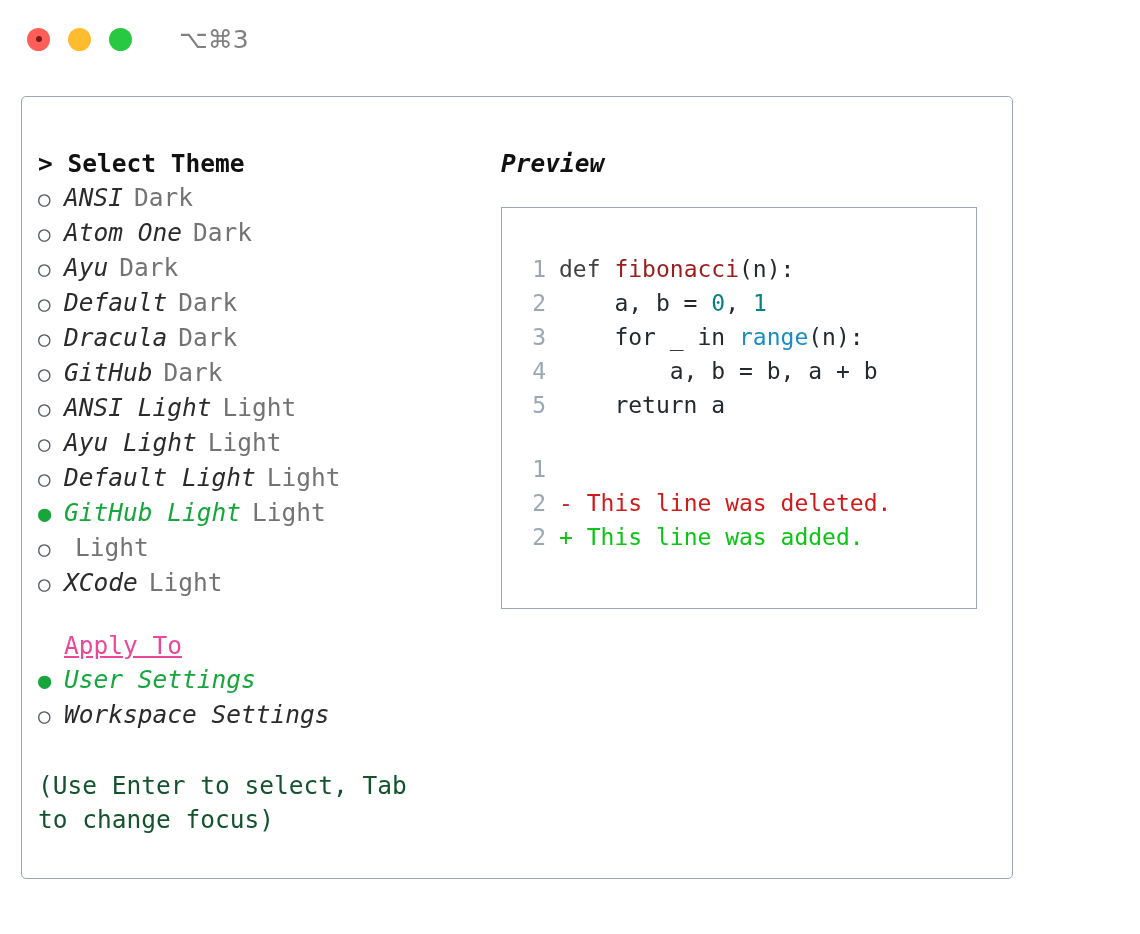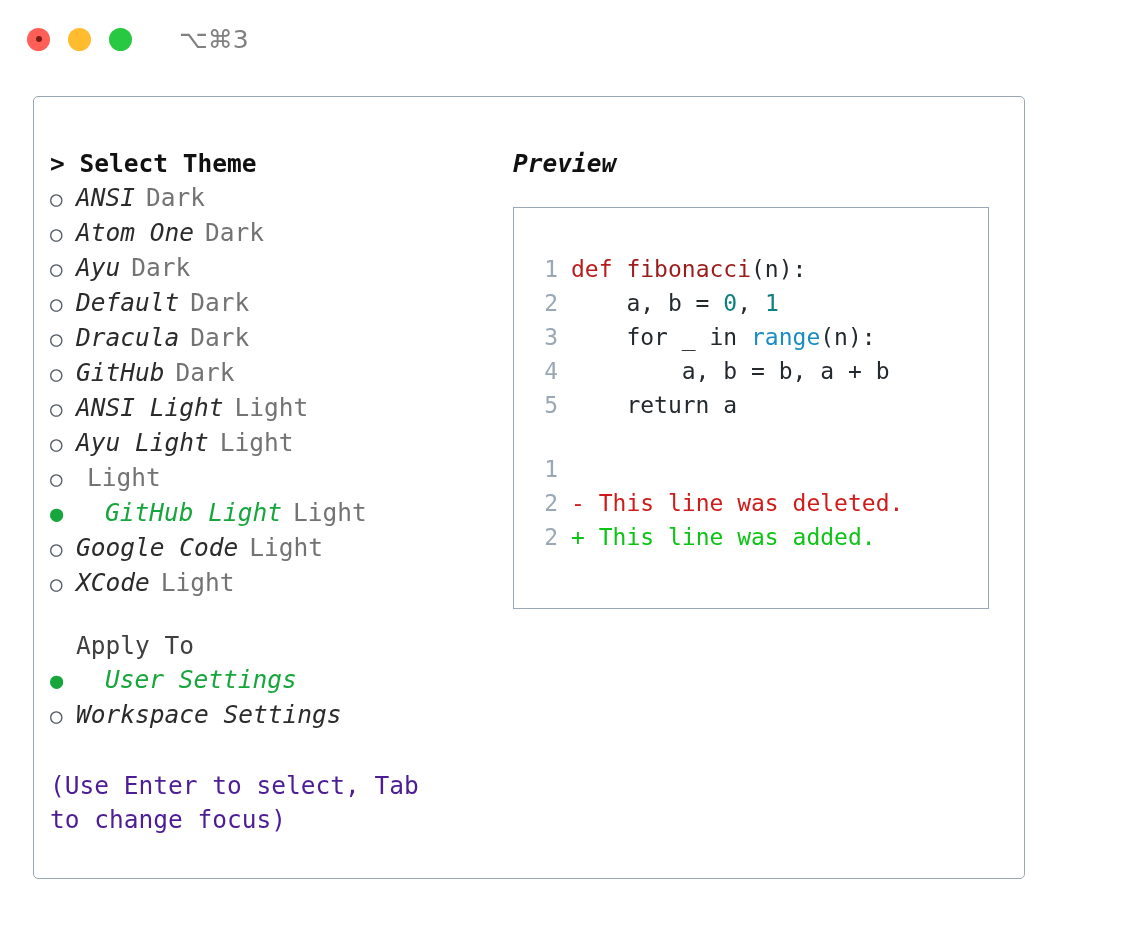--- a/index.html
+++ b/index.html
@@ -66,21 +66,21 @@
     font-size: 25px;
     color: #808080;
     letter-spacing: 0px;
     font-family: "DejaVu Sans", "Liberation Sans", sans-serif;
     line-height: 1;
   }
 
   
   .panel {
     position: absolute;
-    left: 33px;
+    left: 21px;
     top: 96px;
     width: 992px;
     height: 783px;
     border: 1.5px solid #9aa7b5;
     border-radius: 5px;
     box-sizing: border-box;
     background: #ffffff;
   }
 
   .columns {
@@ -128,42 +128,43 @@
     flex: 0 0 26px;
     font-size: 21px;
     line-height: 34px;
     color: #555c66;
   }
   .marker.on {
     color: #17a63c;
     font-size: 22px;
   }
   .opt-label { color: #2b2b2b; font-style: italic; }
-  .opt.selected .opt-label { color: #17a63c; margin-left: 29px; }
+  .opt.selected .opt-label { color: #17a63c; }
   .opt-tag {
     color: #737373;
     margin-left: 11px;
   }
 
   .subsection {
     margin-top: 28px;
   }
   .subsection-title {
     font-size: 24.5px;
-    color: #404040;
+    color: #ec4899;
     line-height: 34px;
     padding-left: 26px;
     white-space: pre;
+    text-decoration: underline;
   }
 
   .hint {
     margin-top: 36px;
     font-size: 24.5px;
     line-height: 34px;
-    color: #4c1d95;
+    color: #14532d;
     width: 400px;
   }
 
   
   .preview-title {
     font-size: 24.5px;
     font-weight: bold;
     color: #111111;
     line-height: 34px;
     white-space: pre;
@@ -189,21 +190,21 @@
     display: inline-block;
     width: 26px;
     flex: 0 0 26px;
     text-align: right;
     color: #9aa7b5;
     margin-right: 13px;
   }
   .code-text { color: #24292e; }
   .blank-gap { height: 30px; }
 
-  .tok-kw   { color: #b91c1c; margin-top: 44px; }
+  .tok-kw   { color: #404040; margin-top: 44px; }
   .tok-fn   { color: #9c1b1b; text-align: center; }
   .tok-num  { color: #0b8080; }
   .tok-call { color: #1a8cc4; }
   .tok-plain{ color: #24292e; }
 
   .diff-ctx { color: #6a737d; }
   .diff-del { color: #d01b1b; }
   .diff-add { color: #0bc414; }
 </style>
 </head>
@@ -272,32 +273,32 @@
           </div>
 
           <div class="opt">
             <span class="marker">○</span>
             <span class="opt-label">Ayu Light</span>
             <span class="opt-tag">Light</span>
           </div>
 
           <div class="opt">
             <span class="marker">○</span>
+            <span class="opt-label">Default Light</span>
             <span class="opt-tag">Light</span>
           </div>
 
           <div class="opt selected">
             <span class="marker on">●</span>
             <span class="opt-label">GitHub Light</span>
             <span class="opt-tag">Light</span>
           </div>
 
           <div class="opt">
             <span class="marker">○</span>
-            <span class="opt-label">Google Code</span>
             <span class="opt-tag">Light</span>
           </div>
 
           <div class="opt">
             <span class="marker">○</span>
             <span class="opt-label">XCode</span>
             <span class="opt-tag">Light</span>
           </div>
 
         </div>

